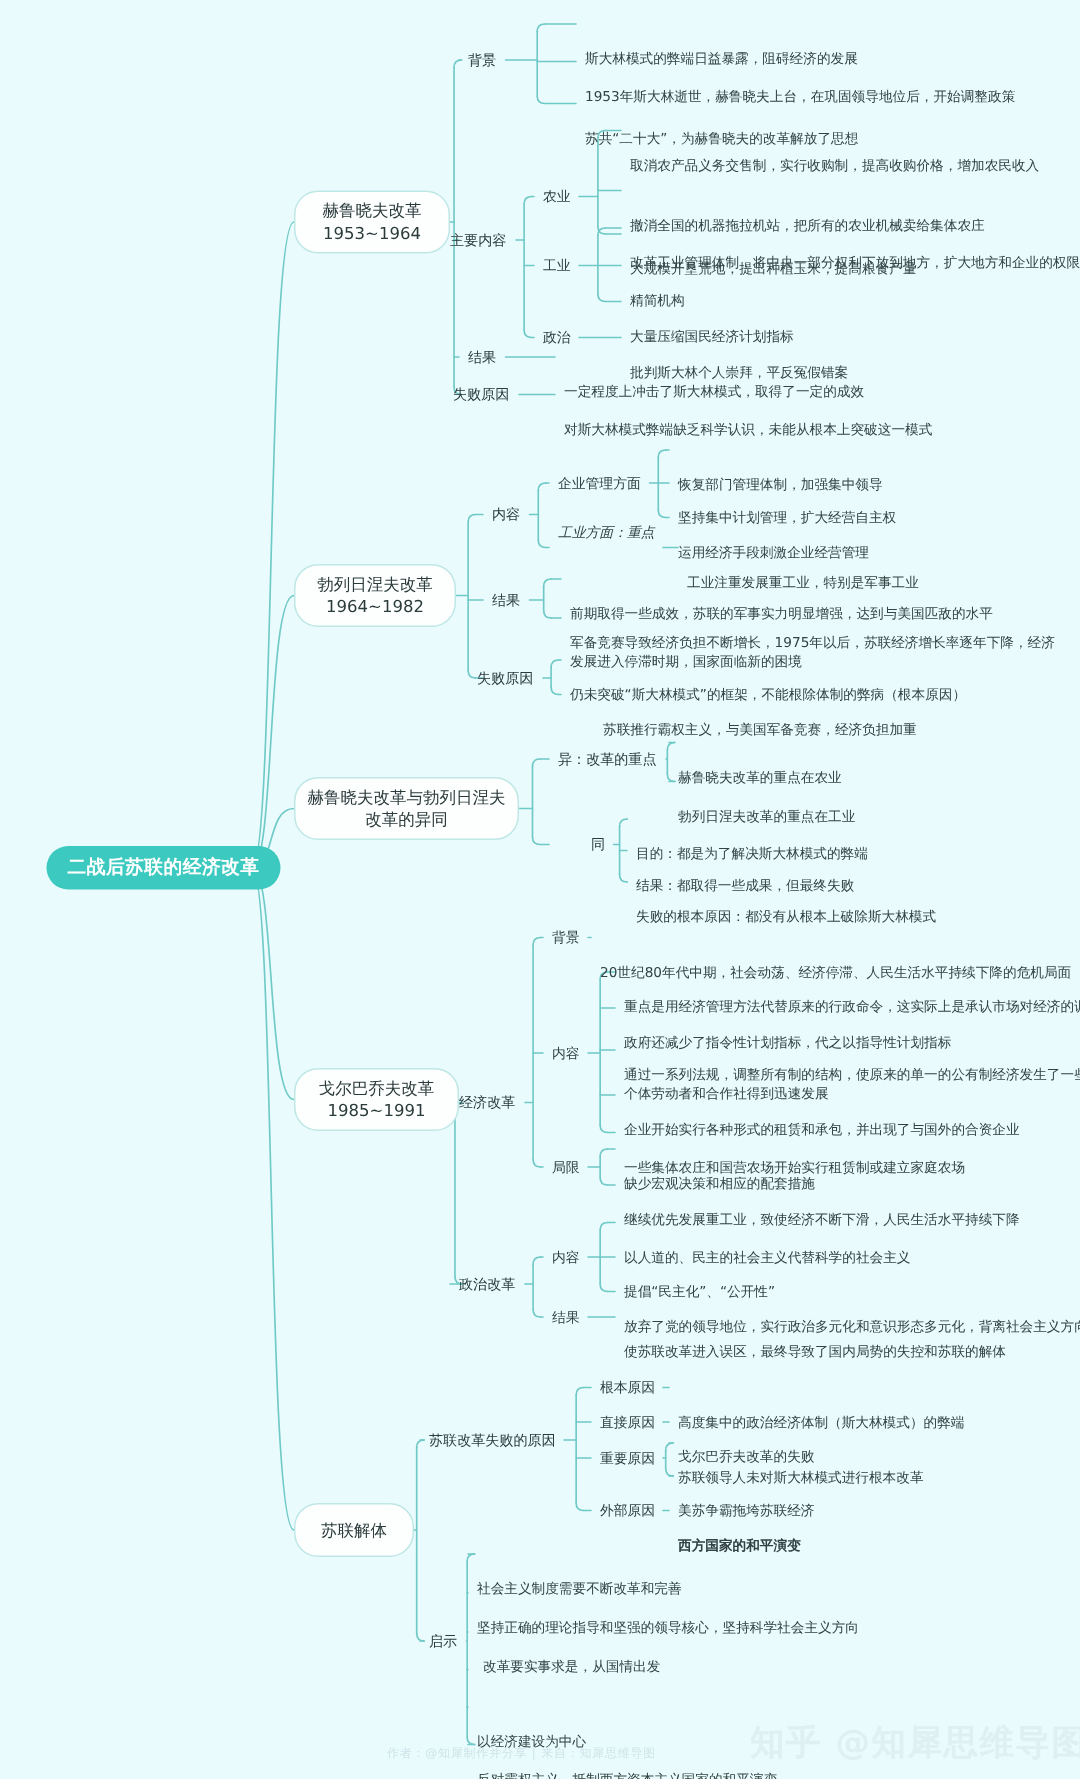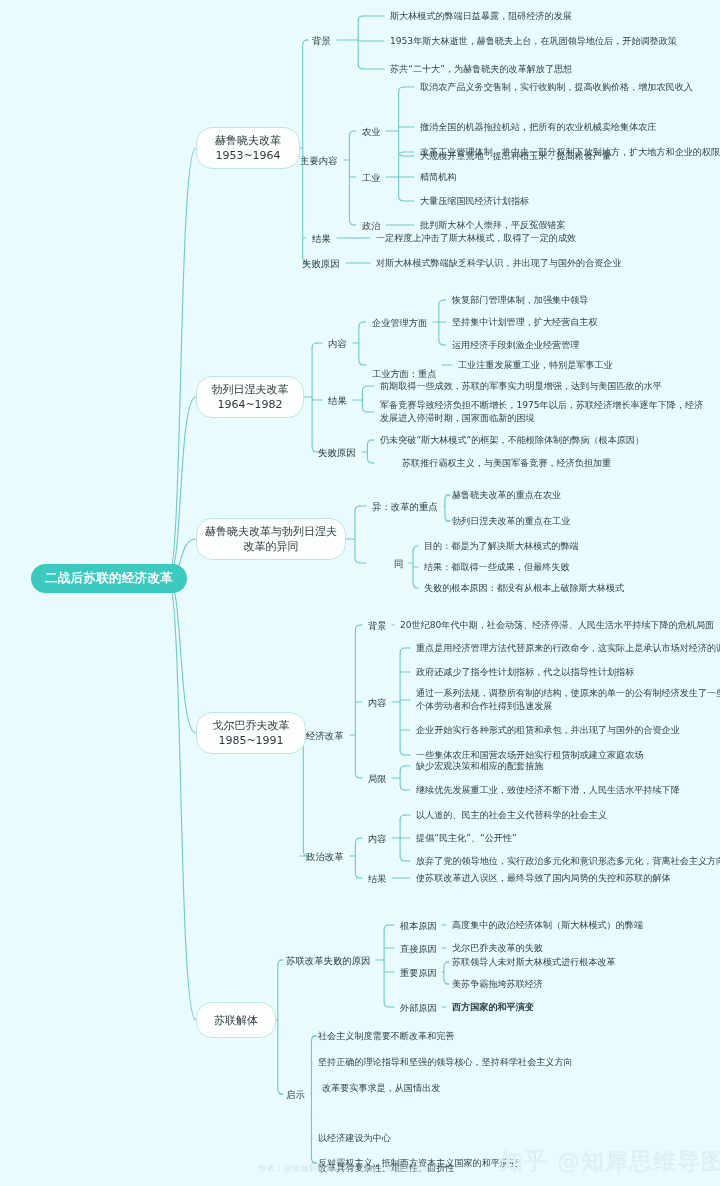--- a/index.html
+++ b/index.html
@@ -40,21 +40,21 @@
   
   .txt{
     color:#2f3e3e;
     font-size:9.2px;
     line-height:13px;
     white-space:pre-wrap;
     display:flex;align-items:center;
   }
   .txt.lvl2{font-size:9.4px;color:#2b3a3a;}
   .txt.lvl3{font-size:9.2px;}
-  .txt.leaf{font-size:9.1px;color:#334242;}
+  .txt.leaf{font-size:9.1px;color:#334242;margin-top:24px;}
 
   
   .credit{
     position:absolute;
     color:#cfe4e9;
     font-size:8px;
     letter-spacing:.5px;
     white-space:nowrap;
   }
   .watermark{
@@ -261,31 +261,31 @@
       <div class="node txt leaf" style="left: 420px; top: 149.5px; width: 193px; height: 13px;">大规模开垦荒地，提出种植玉米，提高粮食产量</div>
       <div class="node txt lvl3" style="left: 362px; top: 170.5px; width: 20px; height: 13px;">工业</div>
       <div class="node txt leaf" style="left: 420px; top: 145.5px; width: 302px; height: 13px;">改革工业管理体制，将中央一部分权利下放到地方，扩大地方和企业的权限</div>
       <div class="node txt leaf" style="left: 420px; top: 170.5px; width: 38px; height: 13px;">精简机构</div>
       <div class="node txt leaf" style="left: 420px; top: 194.5px; width: 111px; height: 13px;">大量压缩国民经济计划指标</div>
       <div class="node txt lvl3" style="left: 362px; top: 218.5px; width: 20px; height: 13px;">政治</div>
       <div class="node txt leaf" style="left: 420px; top: 218.5px; width: 148px; height: 13px;">批判斯大林个人崇拜，平反冤假错案</div>
       <div class="node txt lvl2" style="left: 312px; top: 231.5px; width: 21px; height: 13px;">结果</div>
       <div class="node txt leaf" style="left: 376px; top: 231.5px; width: 202px; height: 13px;">一定程度上冲击了斯大林模式，取得了一定的成效</div>
       <div class="node txt lvl2" style="left: 302px; top: 256.5px; width: 40px; height: 13px;">失败原因</div>
-      <div class="node txt leaf" style="left: 376px; top: 256.5px; width: 248px; height: 13px;">对斯大林模式弊端缺乏科学认识，并出现了与国外的合资企业</div>
+      <div class="node txt leaf" style="left: 376px; top: 256.5px; width: 248px; height: 13px;">对斯大林模式弊端缺乏科学认识，未能从根本上突破这一模式</div>
       <div class="node l1" style="left: 196px; top: 376px; width: 108px; height: 42px;">
         <span class="ln">勃列日涅夫改革</span>
         <span class="ln">1964~1982</span>
       </div>
       <div class="node txt lvl2" style="left: 328px; top: 336.5px; width: 21px; height: 13px;">内容</div>
       <div class="node txt lvl3" style="left: 372px; top: 315.5px; width: 57px; height: 13px;">企业管理方面</div>
       <div class="node txt leaf" style="left: 452px; top: 293.5px; width: 138px; height: 13px;">恢复部门管理体制，加强集中领导</div>
       <div class="node txt leaf" style="left: 452px; top: 315.5px; width: 148px; height: 13px;">坚持集中计划管理，扩大经营自主权</div>
       <div class="node txt leaf" style="left: 452px; top: 338.5px; width: 129px; height: 13px;">运用经济手段刺激企业经营管理</div>
-      <div class="node txt lvl3" style="left: 372px; top: 367px; width: 66px; height: 13px;">工业方面：重点</div>
+      <div class="node txt lvl3" style="left: 372px; top: 349px; width: 66px; height: 13px; font-style: italic;">工业方面：重点</div>
       <div class="node txt leaf" style="left: 458px; top: 358.5px; width: 157px; height: 13px;">工业注重发展重工业，特别是军事工业</div>
       <div class="node txt lvl2" style="left: 328px; top: 393.5px; width: 21px; height: 13px;">结果</div>
       <div class="node txt leaf" style="left: 380px; top: 379.5px; width: 284px; height: 13px;">前期取得一些成效，苏联的军事实力明显增强，达到与美国匹敌的水平</div>
       <div class="node txt leaf" style="left: 380px; top: 399px; width: 325px; height: 26px;">军备竞赛导致经济负担不断增长，1975年以后，苏联经济增长率逐年下降，经济
 发展进入停滞时期，国家面临新的困境</div>
       <div class="node txt lvl2" style="left: 318px; top: 445.5px; width: 40px; height: 13px;">失败原因</div>
       <div class="node txt leaf" style="left: 380px; top: 433.5px; width: 266px; height: 13px;">仍未突破“斯大林模式”的框架，不能根除体制的弊病（根本原因）</div>
       <div class="node txt leaf" style="left: 402px; top: 456.5px; width: 211px; height: 13px;">苏联推行霸权主义，与美国军备竞赛，经济负担加重</div>
       <div class="node l1" style="left: 196px; top: 518px; width: 150px; height: 42px;">
         <span class="ln">赫鲁晓夫改革与勃列日涅夫</span>

